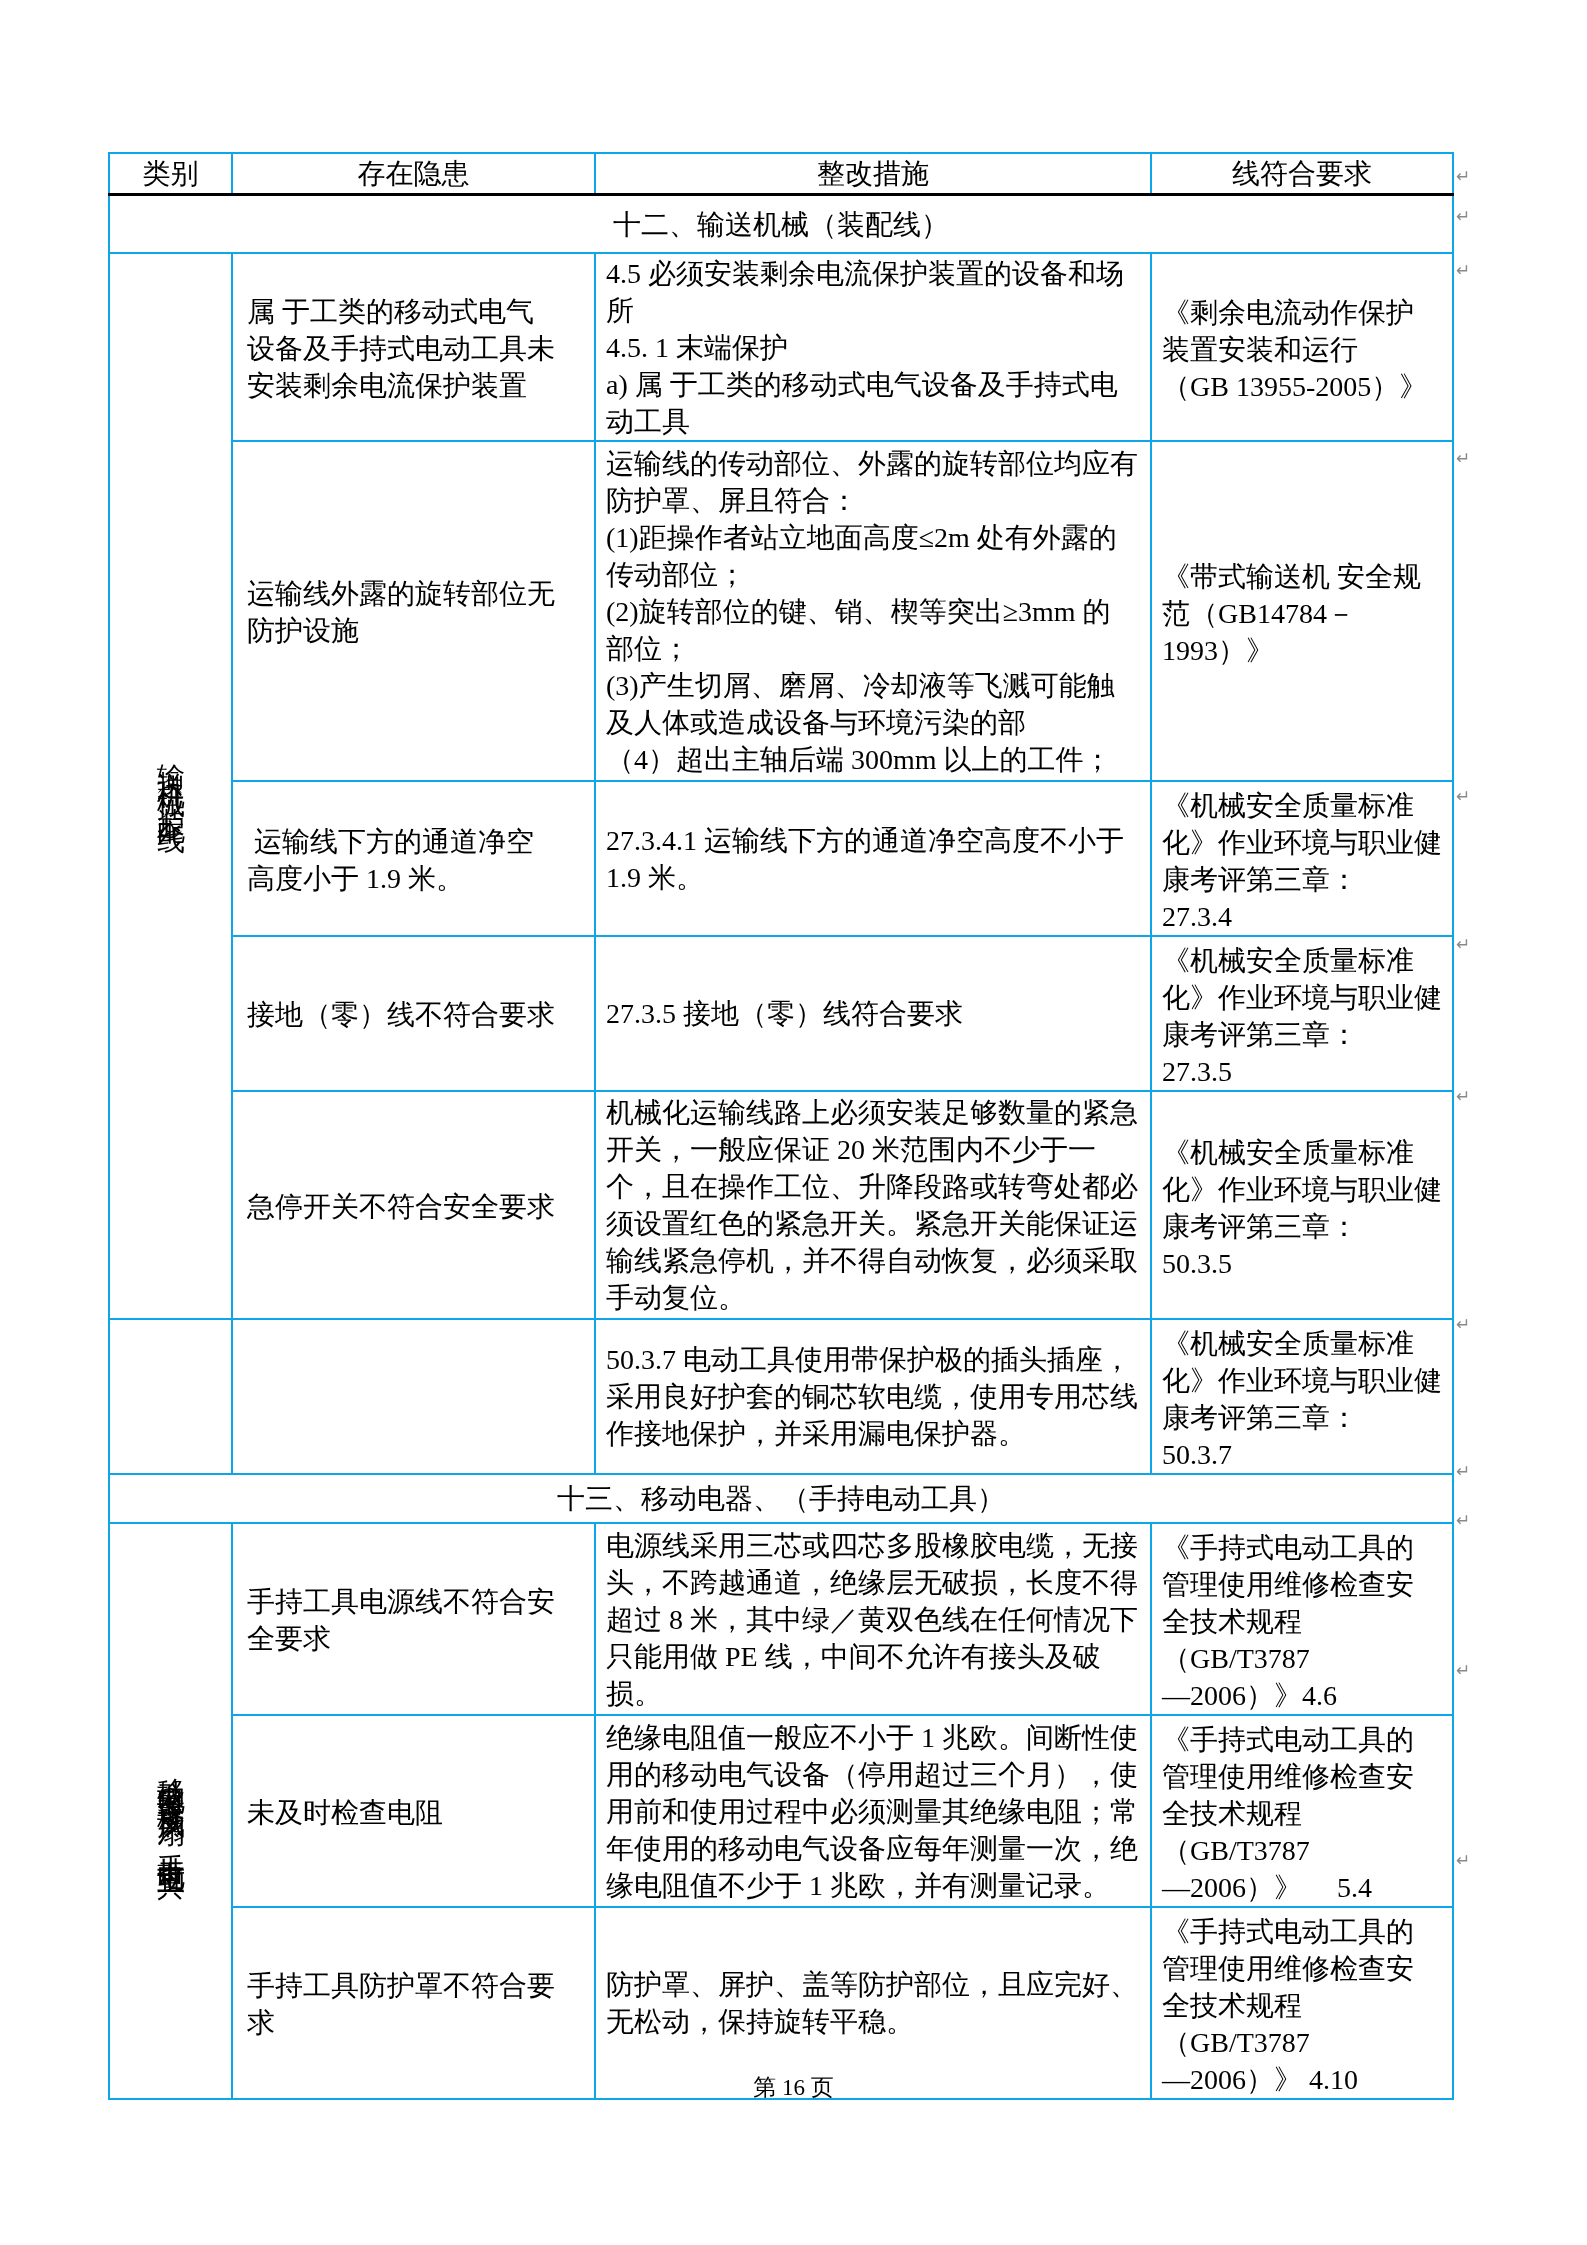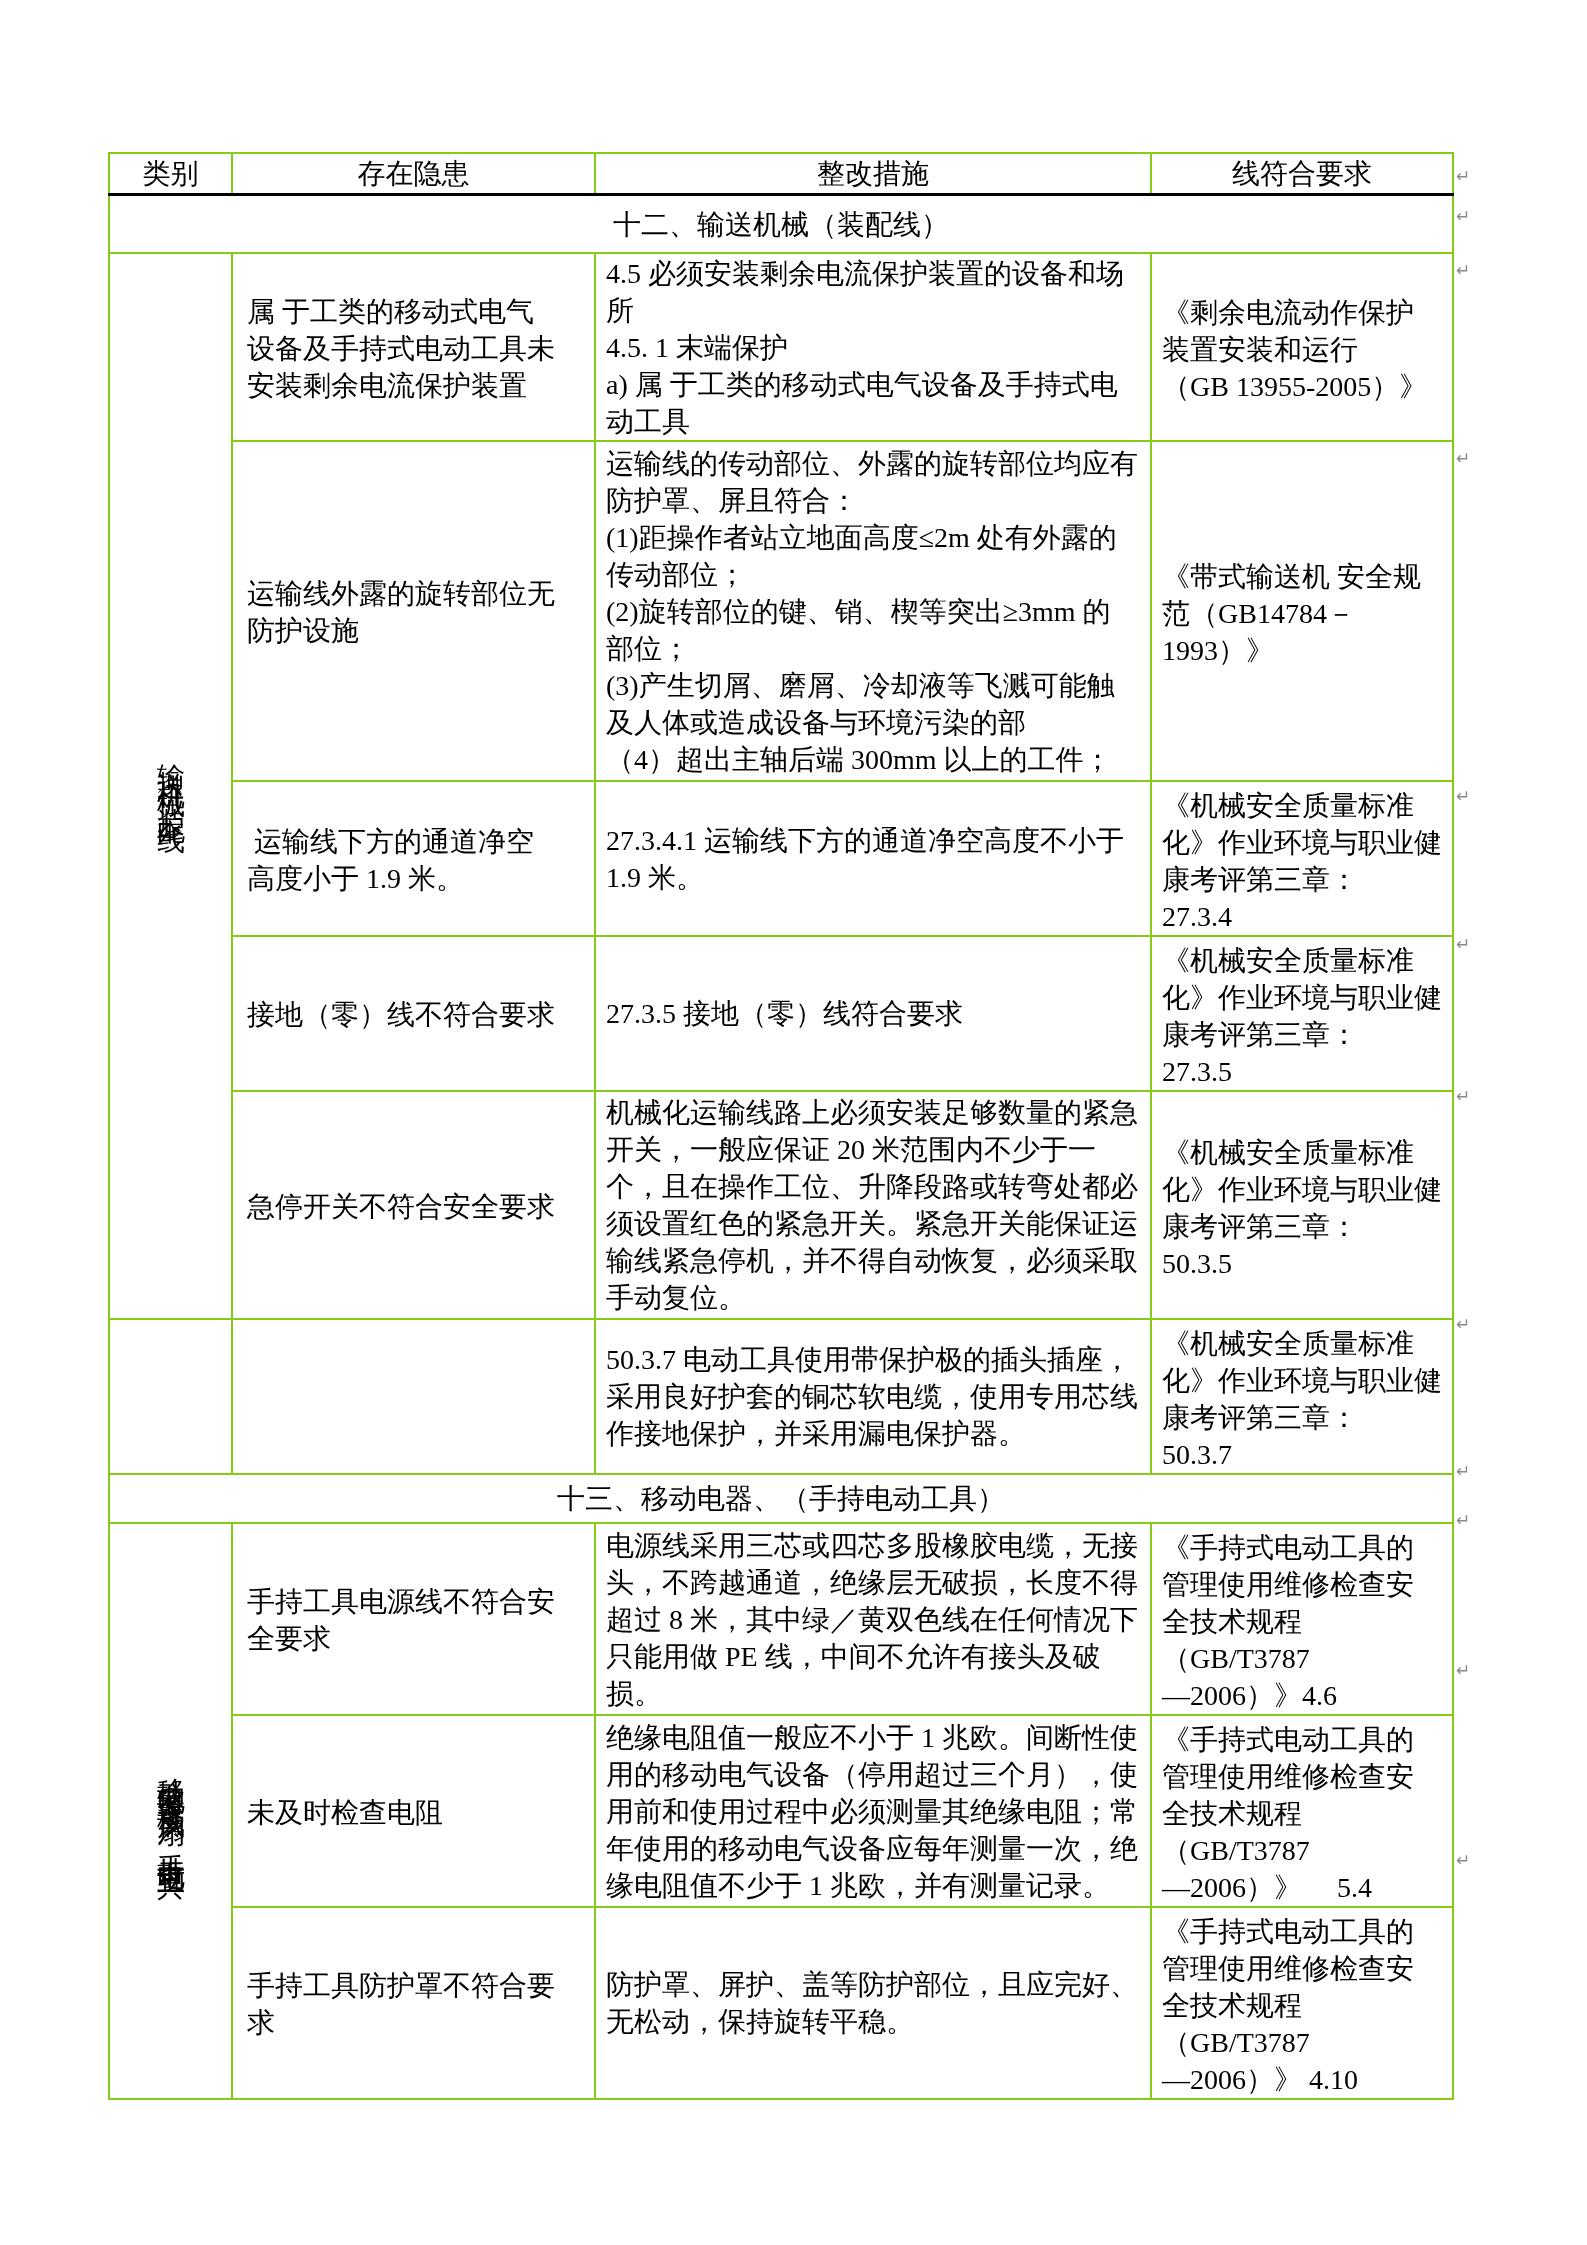--- a/index.html
+++ b/index.html
@@ -4,21 +4,21 @@
 <style>
   html,body{margin:0;padding:0;background:#ffffff;}
   .page{
     position:relative;width:1587px;height:2245px;background:#fff;
     font-family:"Liberation Serif","DejaVu Serif",serif;color:#000;overflow:hidden;
   }
   table.doc{
     position:absolute;left:108px;top:152px;width:1344px;
     border-collapse:collapse;table-layout:fixed;
   }
-  table.doc td, table.doc th{border:2px solid #84cc16;overflow:hidden;}
+  table.doc td, table.doc th{border:2px solid #0ea5e9;overflow:hidden;}
   tr.hdr th{
     border-bottom:3px solid #000;font-weight:normal;font-size:28px;
     height:39px;text-align:center;line-height:34px;padding:0;
   }
   table.doc td{font-size:28px;line-height:37px;vertical-align:middle;}
   tr.sec12 td{height:56px;}
   tr.sec13 td{height:47px;}
   td.sec{text-align:center;padding:0;border-radius:14px;}
   td.haz{padding:2px 34px 0 14px;white-space:pre-wrap;}
   td.mea{padding:0 12px 0 10px;white-space:pre-wrap;vertical-align:top;}
@@ -171,13 +171,14 @@
   <span class="pmark" style="top:450px">↵</span>
   <span class="pmark" style="top:788px">↵</span>
   <span class="pmark" style="top:936px">↵</span>
   <span class="pmark" style="top:1088px">↵</span>
   <span class="pmark" style="top:1316px">↵</span>
   <span class="pmark" style="top:1463px">↵</span>
   <span class="pmark" style="top:1512px">↵</span>
   <span class="pmark" style="top:1662px">↵</span>
   <span class="pmark" style="top:1852px">↵</span>
 
+  <div class="footer">第 16 页</div>
 </div>
 
 </body></html>

